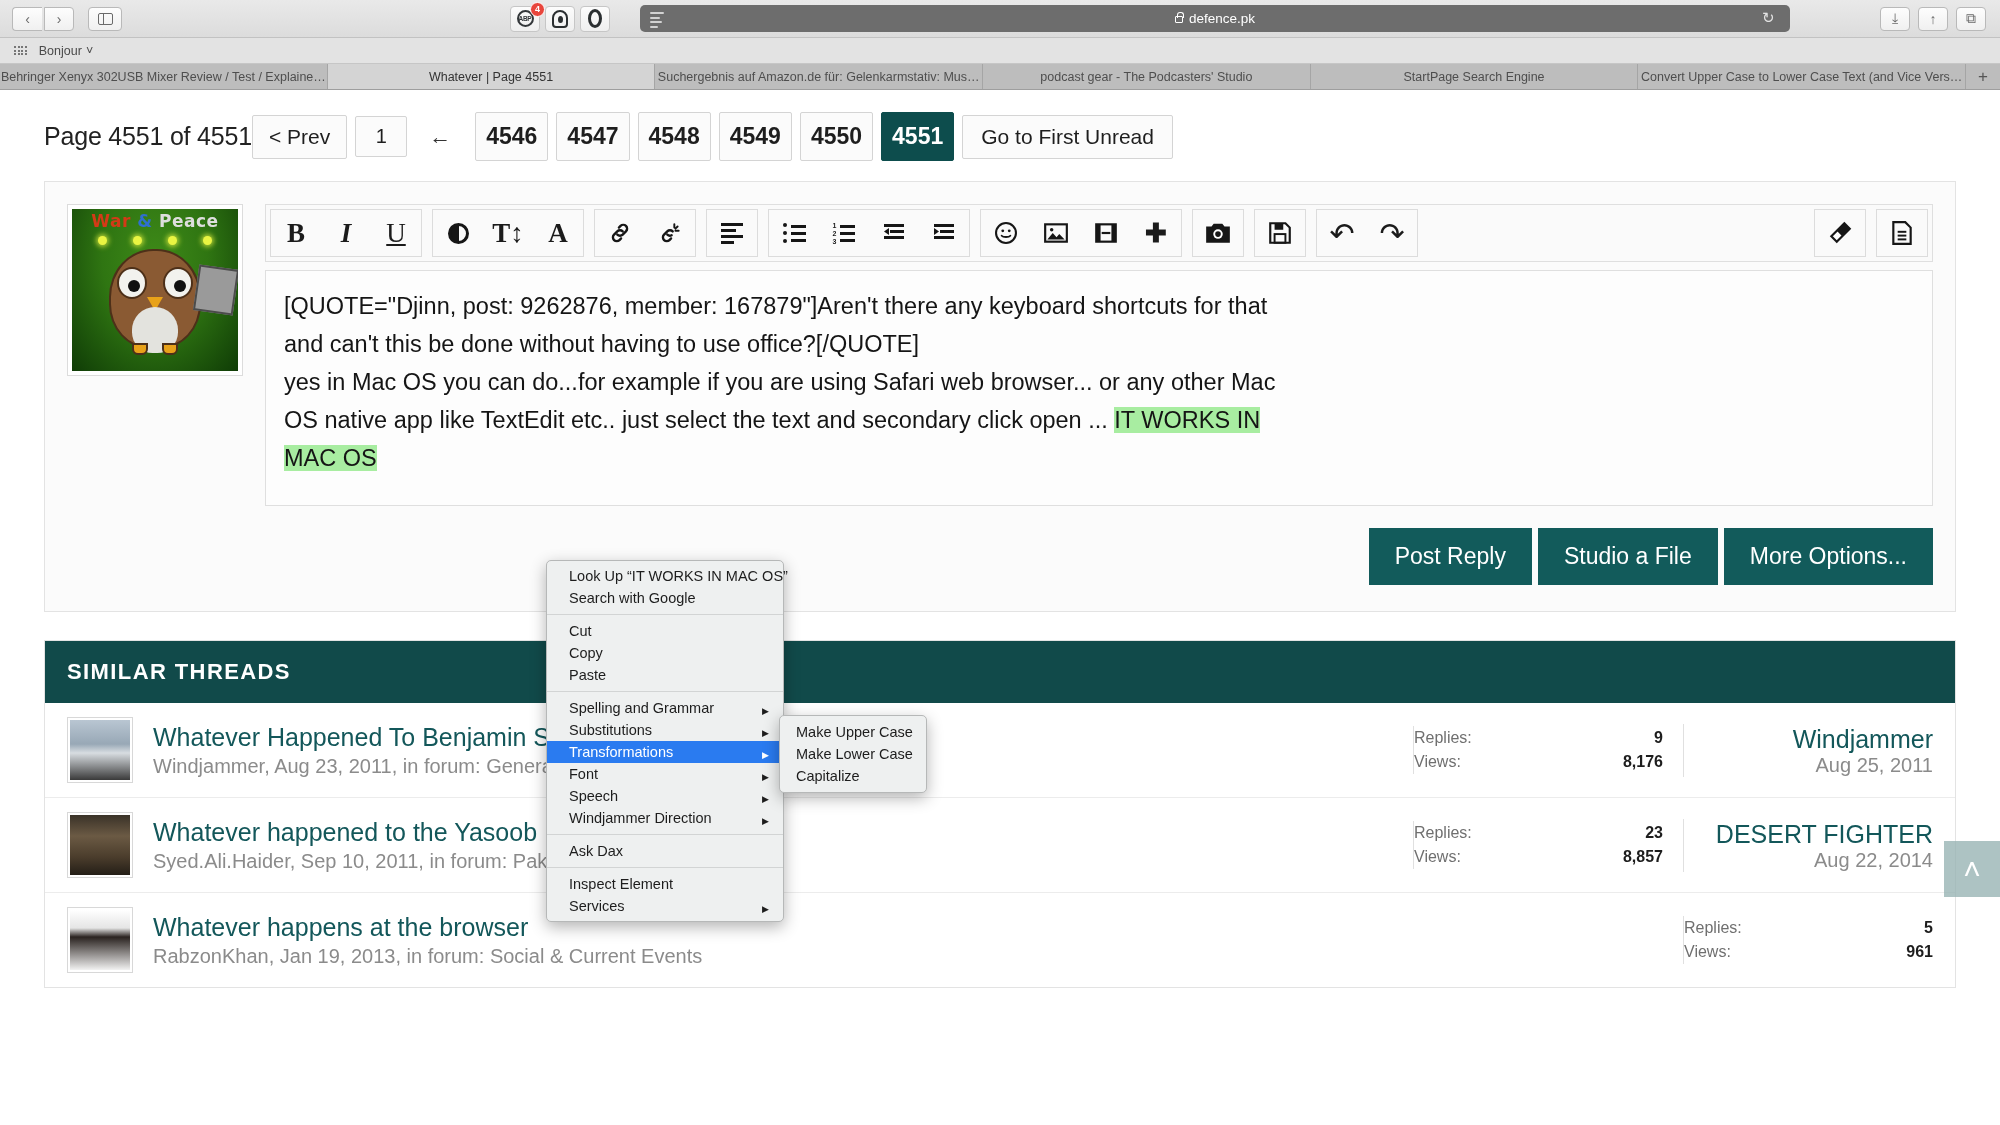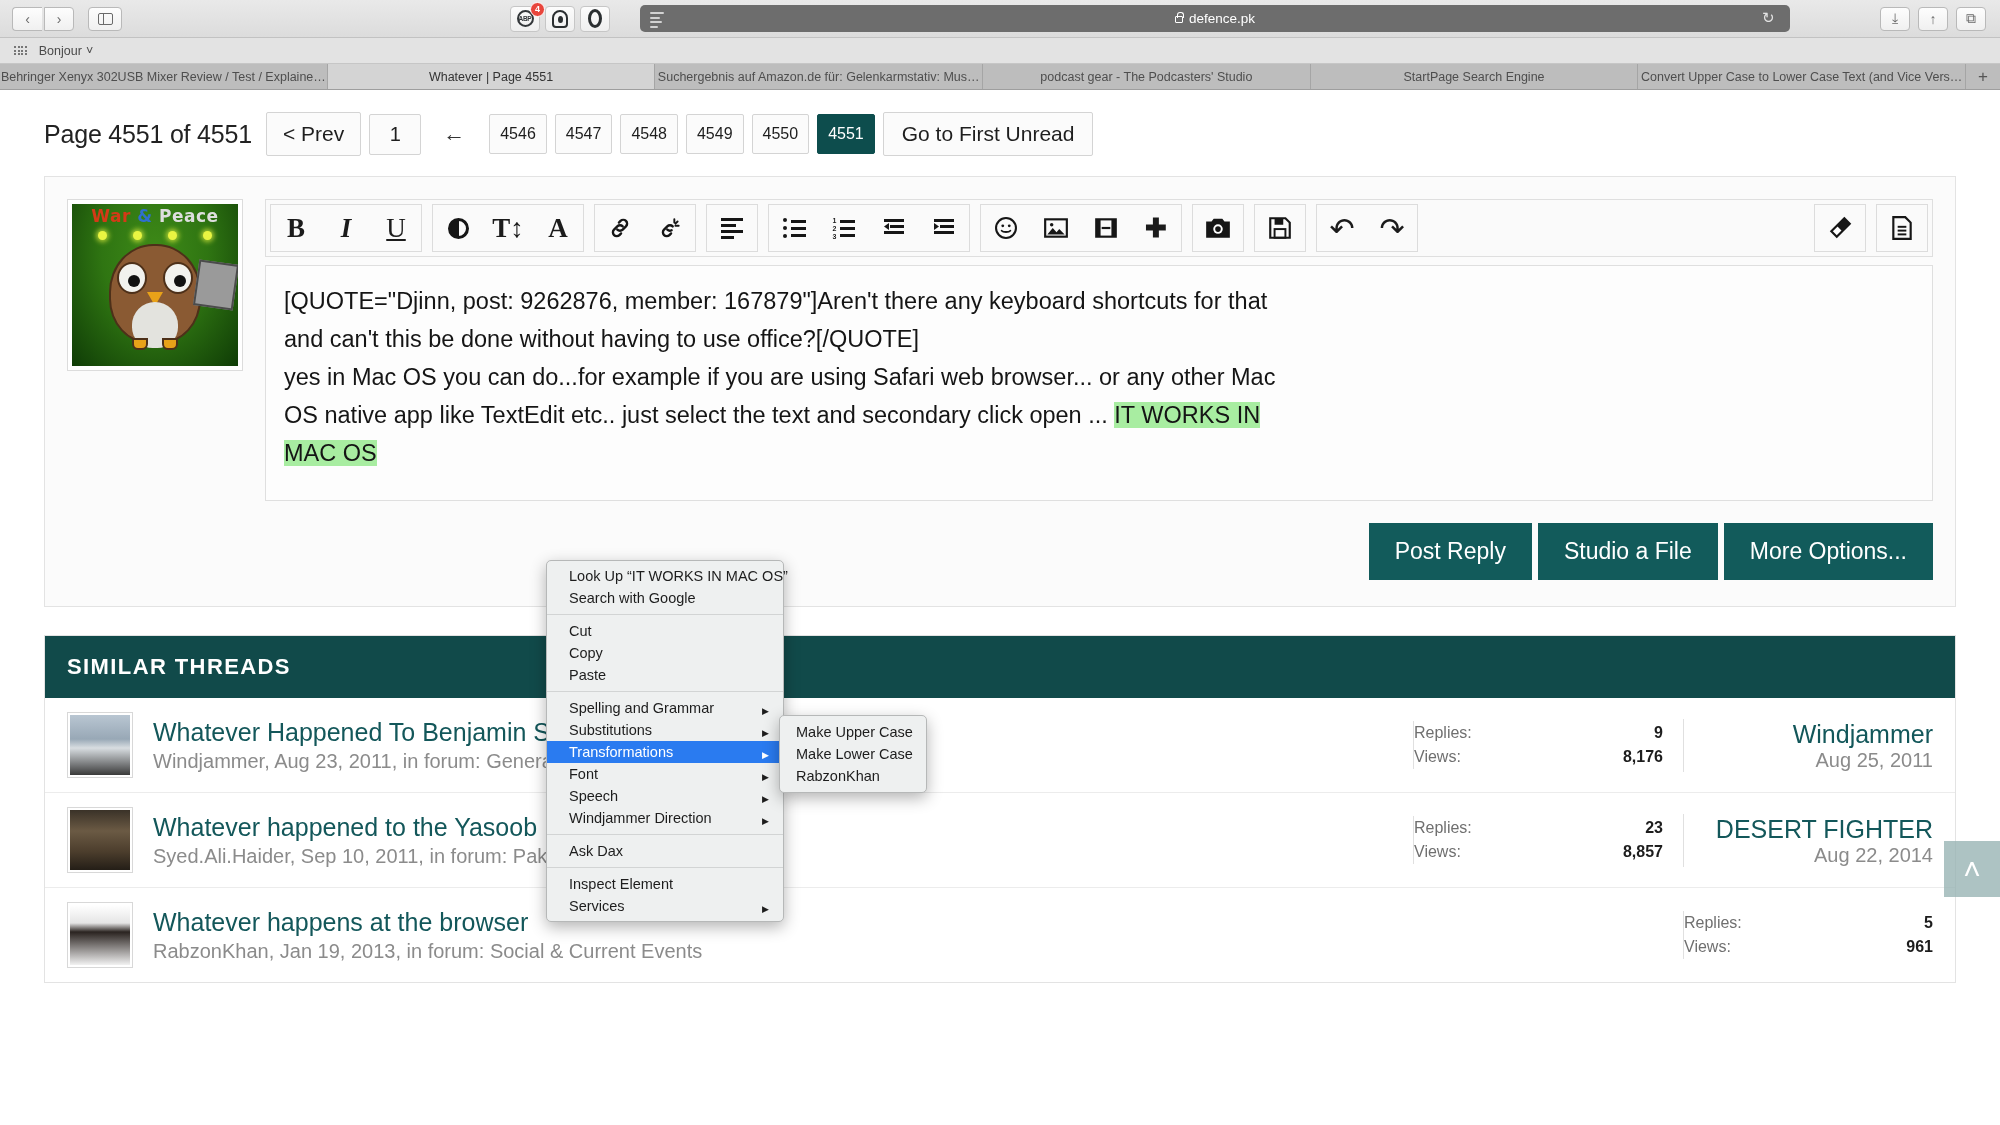--- a/index.html
+++ b/index.html
@@ -141,31 +141,31 @@
   }
 
   
   .page { background: #ffffff; height: calc(1125px - 38px - 26px - 26px); position: relative; }
 
   .pager {
     display: flex; align-items: center;
     padding: 22px 0 20px 44px;
     gap: 0;
   }
-  .pager-label { font-size: 25px; color: #222; margin-right: 14px; letter-spacing: -0.2px; }
+  .pager-label { font-size: 25px; color: #222; letter-spacing: -0.2px; }
   .pg {
     border: 1px solid #d4d4d4; background: #fbfbfb;
     color: #1e1e1e; font-size: 20px;
     padding: 8px 14px; min-width: 44px; text-align:center;
     margin-right: 8px; border-radius: 2px;
   }
   .pg.prev { font-size: 21px; padding: 9px 16px; }
   .pg.one { min-width: 52px; }
   .pg.arrow { border: none; background: transparent; font-size: 22px; color:#333; margin-right: 10px;}
-  .pg.num { font-size: 16px; padding: 10px 10px; min-width: 54px; }
+  .pg.num { font-size: 23px; padding: 10px 10px; min-width: 54px; font-weight: bold; }
   .pg.active { background: #0d4d4d; color: #ffffff; border-color: #0d4d4d; }
   .pg.goto { font-size: 21px; padding: 9px 18px; }
 
   
   .editor-panel {
     margin: 0 44px; background: #fbfbfb;
     border: 1px solid #e3e3e3;
     padding: 22px 22px 26px 22px;
     display: flex; gap: 22px;
     position: relative;
@@ -803,18 +803,18 @@
       </div>
 
     <div class="ctx-sub">
       <div class="ctx-item">
           <span>Make Upper Case</span>
         </div>
       <div class="ctx-item">
           <span>Make Lower Case</span>
         </div>
       <div class="ctx-item">
-          <span>RabzonKhan</span>
+          <span>Capitalize</span>
         </div>
     </div>
   </div>
 
 </div>
 
 </body></html>

